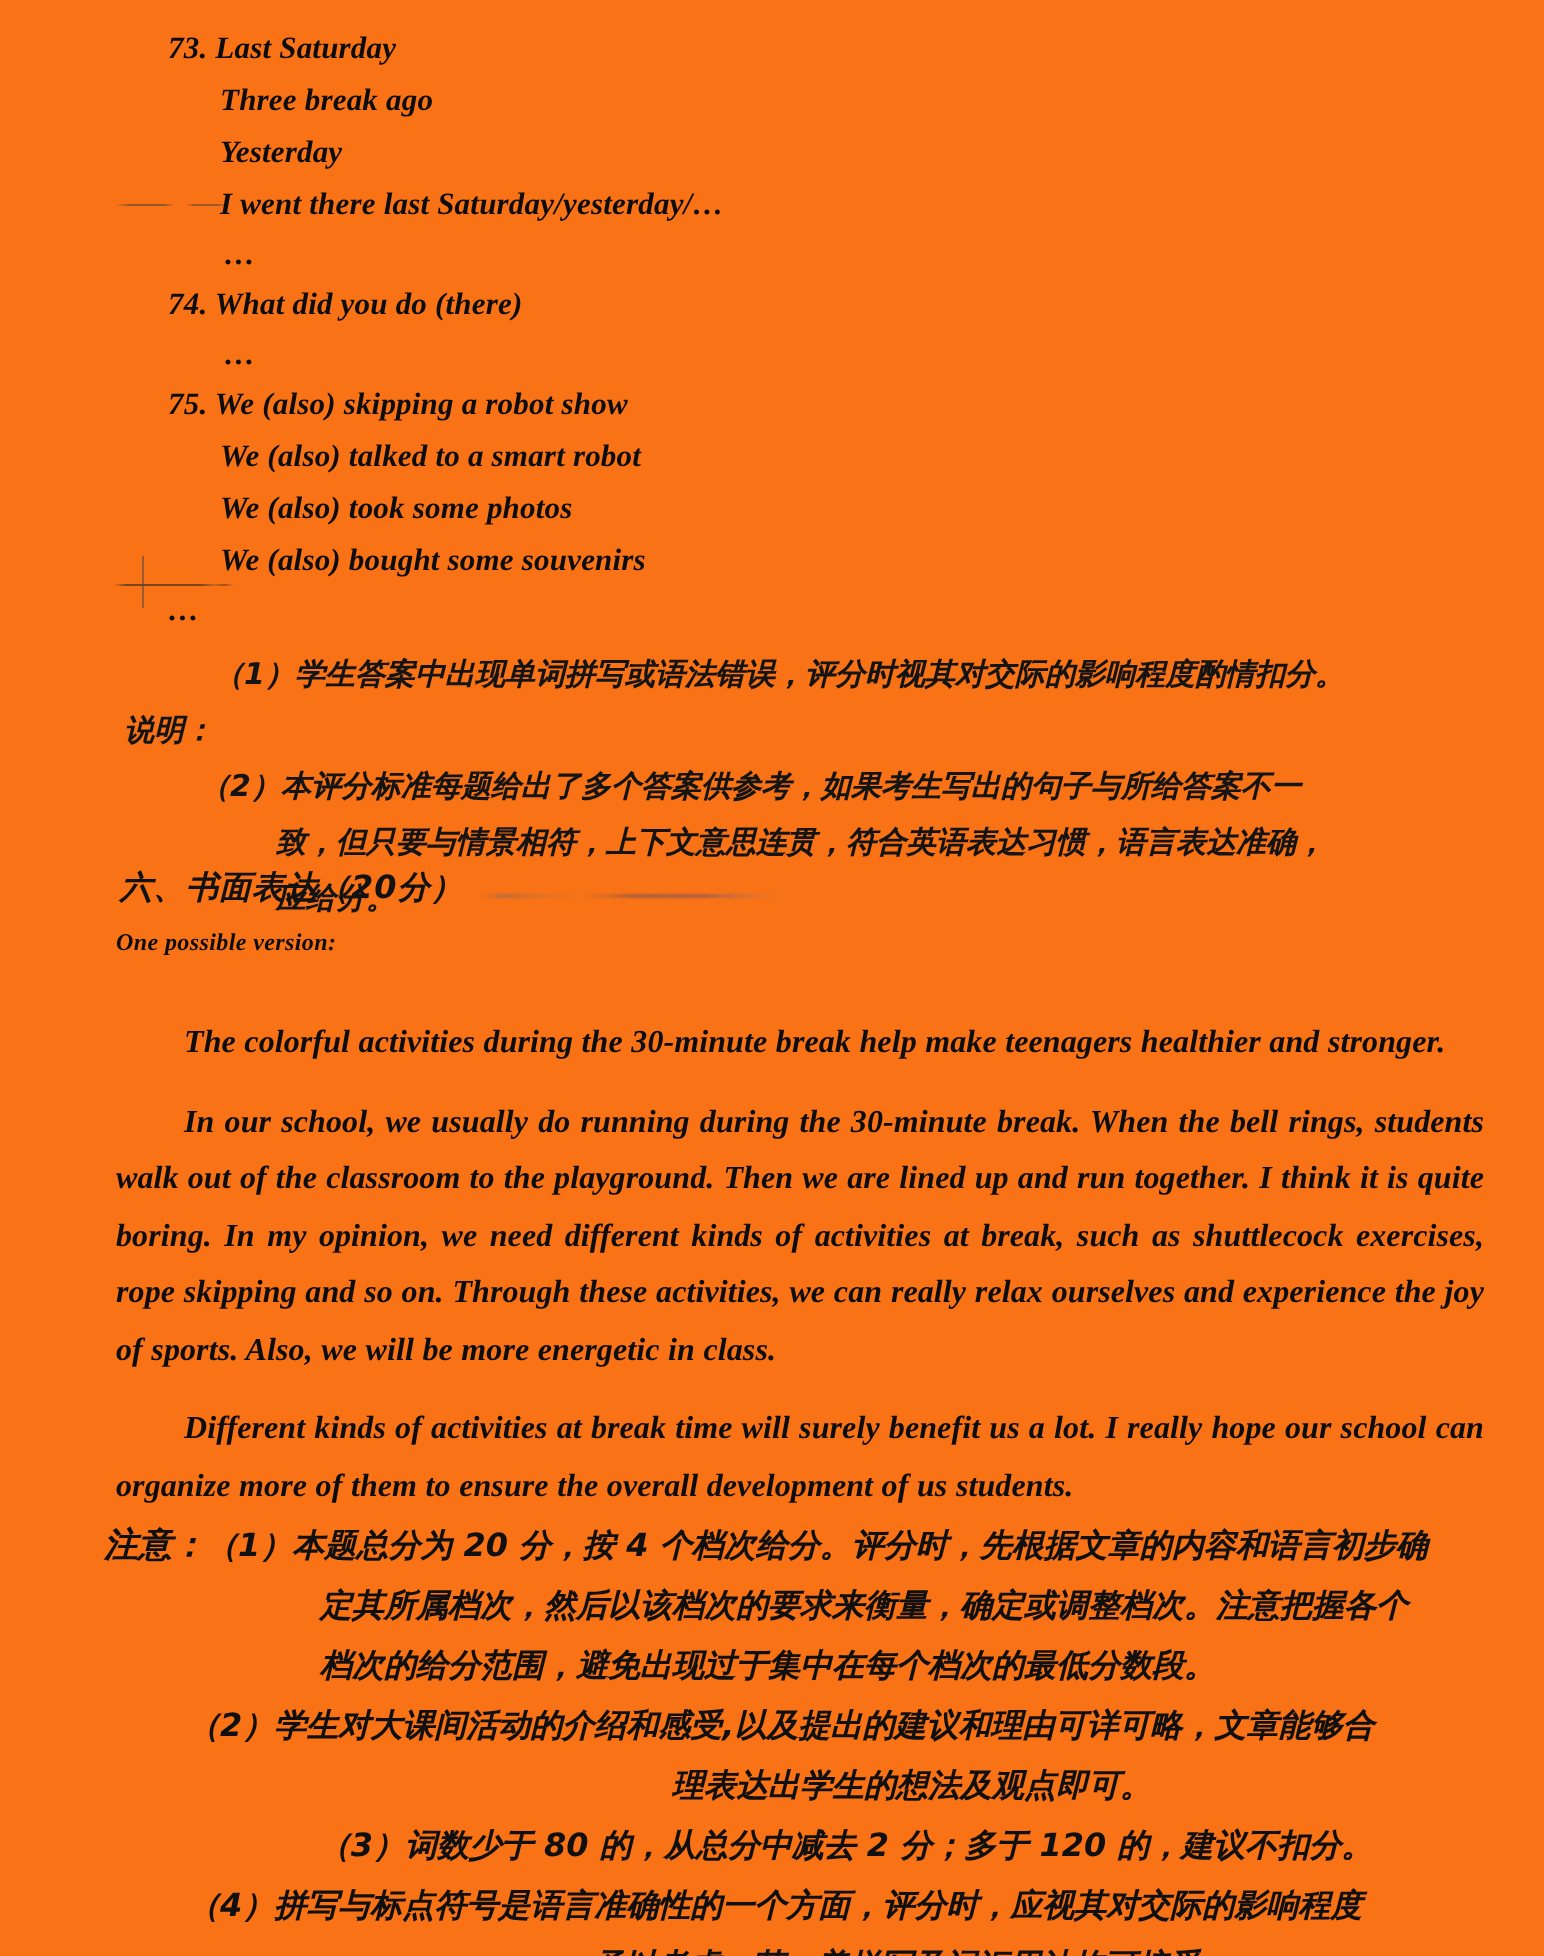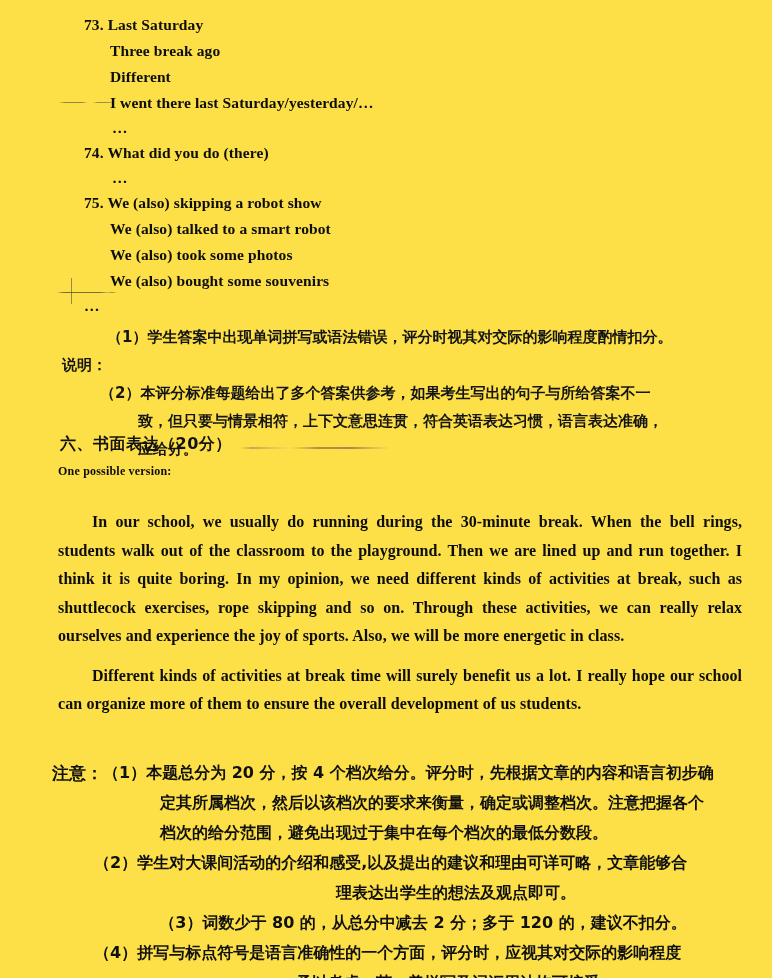--- a/index.html
+++ b/index.html
@@ -15,21 +15,22 @@
     position: relative;
     font-family: "Liberation Serif", "DejaVu Serif", serif;
     color: #0d0d0d;
     -webkit-font-smoothing: none;
   }
 
   
   #page {
     position: absolute;
     inset: 0;
-    background: #fde047;
+    background: #f97316;
+    font-style: italic;
   }
 
   
   .streak {
     position: absolute;
     pointer-events: none;
   }
   .streak-dash {
     height: 1px;
     background: linear-gradient(to right,
@@ -196,21 +197,21 @@
 <div id="page">
 
   <div class="streak streak-dash" style="left:58px; top:102px; width:58px;"></div>
   <div class="streak streak-solid" style="left:57px; top:292px; width:60px;"></div>
   <div class="streak streak-tick" style="left:71px; top:278px; height:26px;"></div>
   <div class="streak streak-red" style="left:240px; top:447px; width:150px;"></div>
 
   <div class="answers">
     <div class="ans-line num"><span>73.</span> <span>Last Saturday</span></div>
     <div class="ans-line sub"><span>Three break ago</span></div>
-    <div class="ans-line sub"><span>Different</span></div>
+    <div class="ans-line sub"><span>Yesterday</span></div>
     <div class="ans-line sub"><span>I went there last Saturday/yesterday/…</span></div>
     <div class="ans-line dots"><span>…</span></div>
     <div class="ans-line num"><span>74.</span> <span>What did you do (there)</span></div>
     <div class="ans-line dots"><span>…</span></div>
     <div class="ans-line num"><span>75.</span> <span>We (also) skipping a robot show</span></div>
     <div class="ans-line sub"><span>We (also) talked to a smart robot</span></div>
     <div class="ans-line sub"><span>We (also) took some photos</span></div>
     <div class="ans-line sub"><span>We (also) bought some souvenirs</span></div>
     <div class="ans-line dots" style="padding-left:0"><span>…</span></div>
   </div>
@@ -231,20 +232,21 @@
     <div class="row row2" style="padding-left:76px">
       <span>应给分。</span>
     </div>
   </div>
 
   <div class="sec-head">六、书面表达（20分）</div>
 
   <div class="possible-version">One possible version:</div>
 
   <div class="essay">
+    <p>The colorful activities during the 30-minute break help make teenagers healthier and stronger.</p>
     <p>In our school, we usually do running during the 30-minute break. When the bell rings, students walk out of the classroom to the playground. Then we are lined up and run together. I think it is quite boring. In my opinion, we need different kinds of activities at break, such as shuttlecock exercises, rope skipping and so on. Through these activities, we can really relax ourselves and experience the joy of sports. Also, we will be more energetic in class.</p>
     <p>Different kinds of activities at break time will surely benefit us a lot. I really hope our school can organize more of them to ensure the overall development of us students.</p>
   </div>
 
   <div class="cn-attn">
     <div class="row">
       <span class="lbl">注意：</span>
       <span class="marker">（1）</span>
       <span class="body">本题总分为 20 分，按 4 个档次给分。评分时，先根据文章的内容和语言初步确</span>
     </div>

